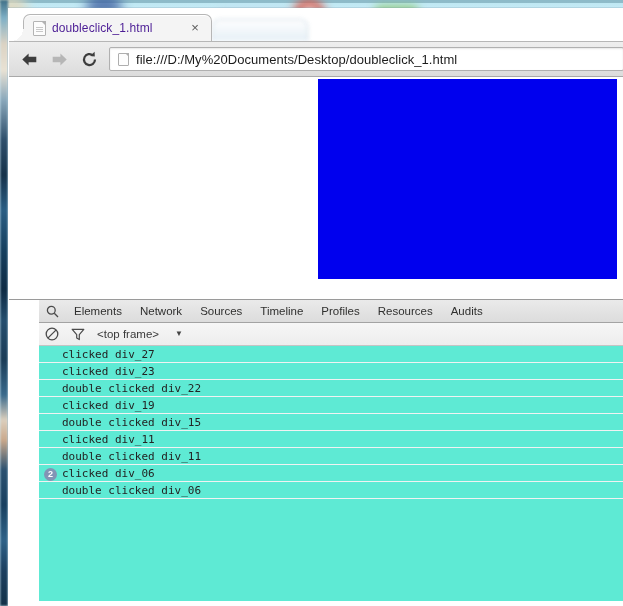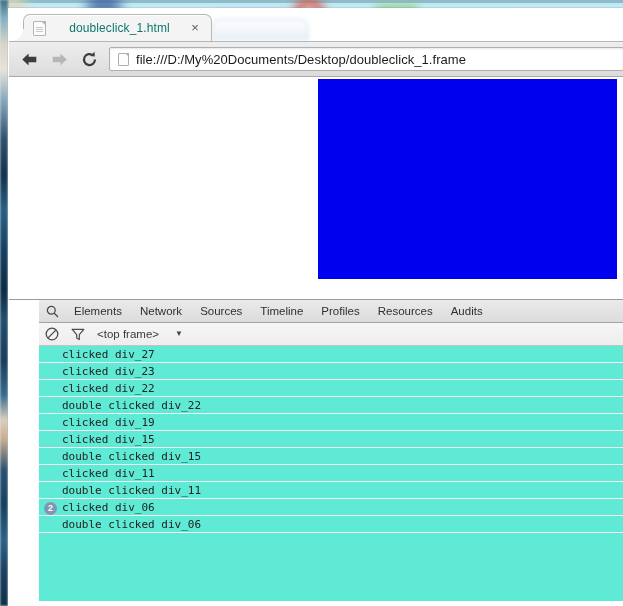--- a/index.html
+++ b/index.html
@@ -151,27 +151,26 @@
     content: "";
     position: absolute;
     left: 2px; top: 5px;
     width: 7px;
     height: 1px;
     box-shadow: 0 0 0 0 #c8c8c8, 0 2px 0 0 #c8c8c8, 0 4px 0 0 #c8c8c8;
     background: #c8c8c8;
   }
   #tab-title {
     font-size: 12px;
-    color: #0f766e;
+    color: #4c1d95;
     white-space: nowrap;
     overflow: hidden;
     text-overflow: ellipsis;
     flex: 1;
     letter-spacing: .1px;
-    text-align: center;
   }
   #tab-close {
     width: 16px; height: 16px;
     margin-right: 8px;
     flex: none;
     position: relative;
     color: #5a5a5a;
     font-size: 13px;
     line-height: 16px;
     text-align: center;
@@ -424,21 +423,21 @@
         </svg>
       </div>
       <div class="nav-btn" id="nav-reload">
         <svg width="17" height="17" viewBox="0 0 17 17" aria-hidden="true">
           <path d="M14.0 8.5 A5.5 5.5 0 1 1 12.0 4.3" fill="none" stroke="#3d3d3d" stroke-width="2.2" stroke-linecap="butt"></path>
           <path d="M13.6 0.8 L13.8 5.5 L9.1 5.0 Z" fill="#3d3d3d"></path>
         </svg>
       </div>
       <div id="omnibox">
         <div id="omnibox-favicon"></div>
-        <div id="omnibox-url" title="file:///D:/My%20Documents/Desktop/doubleclick_1.html">file:///D:/My%20Documents/Desktop/doubleclick_1.frame</div>
+        <div id="omnibox-url" title="file:///D:/My%20Documents/Desktop/doubleclick_1.html">file:///D:/My%20Documents/Desktop/doubleclick_1.html</div>
       </div>
     </div>
 
     <div id="viewport">
       <div id="blue-box" style="background: rgb(0, 0, 238);"></div>
     </div>
 
     <div id="devtools">
 
       <div id="dt-tabbar">
@@ -472,24 +471,22 @@
         </div>
         <div id="dt-context">
           <span>&lt;top frame&gt;</span>
           <span id="dt-context-caret">▼</span>
         </div>
       </div>
 
       <div id="console-log">
           <div class="console-row"><span>clicked div_27</span></div>
           <div class="console-row"><span>clicked div_23</span></div>
-          <div class="console-row"><span>clicked div_22</span></div>
           <div class="console-row"><span>double clicked div_22</span></div>
           <div class="console-row"><span>clicked div_19</span></div>
-          <div class="console-row"><span>clicked div_15</span></div>
           <div class="console-row"><span>double clicked div_15</span></div>
           <div class="console-row"><span>clicked div_11</span></div>
           <div class="console-row"><span>double clicked div_11</span></div>
           <div class="console-row"><span class="repeat-badge">2</span><span>clicked div_06</span></div>
           <div class="console-row"><span>double clicked div_06</span></div>
         </div>
 
       <div id="console-prompt">
         
       </div>

